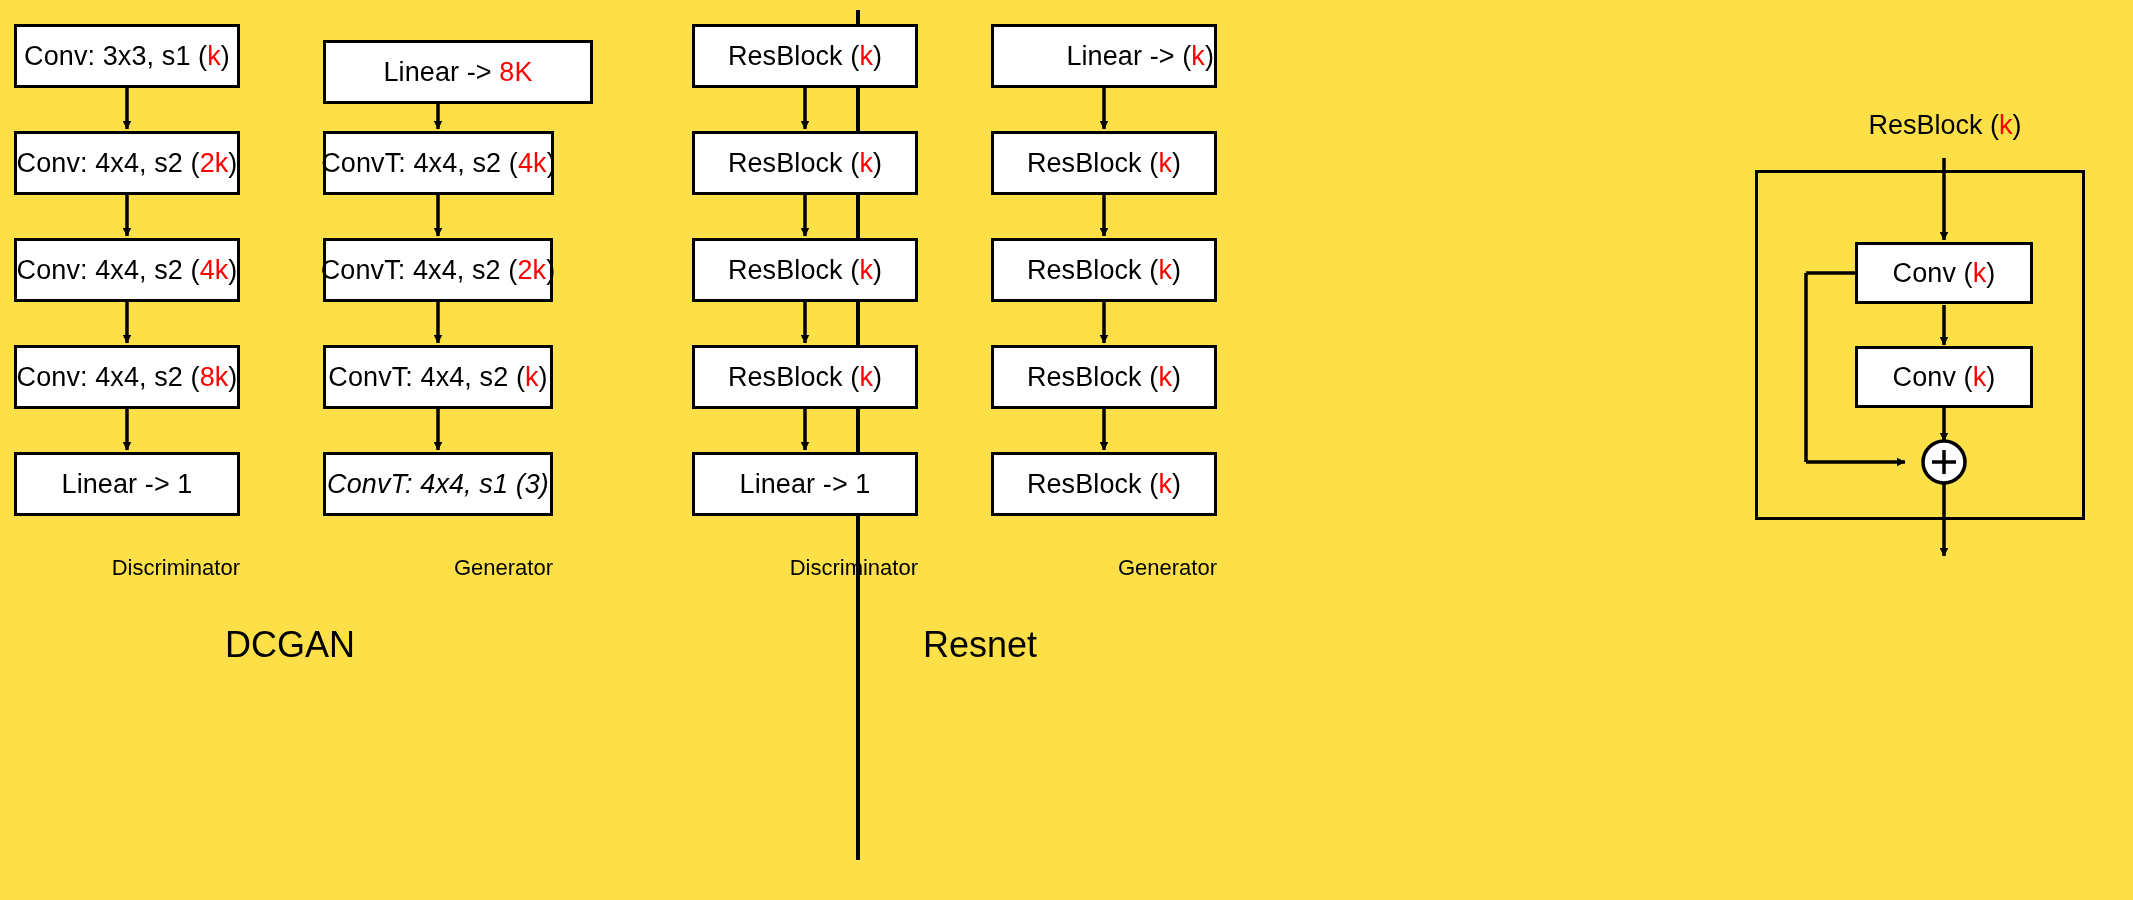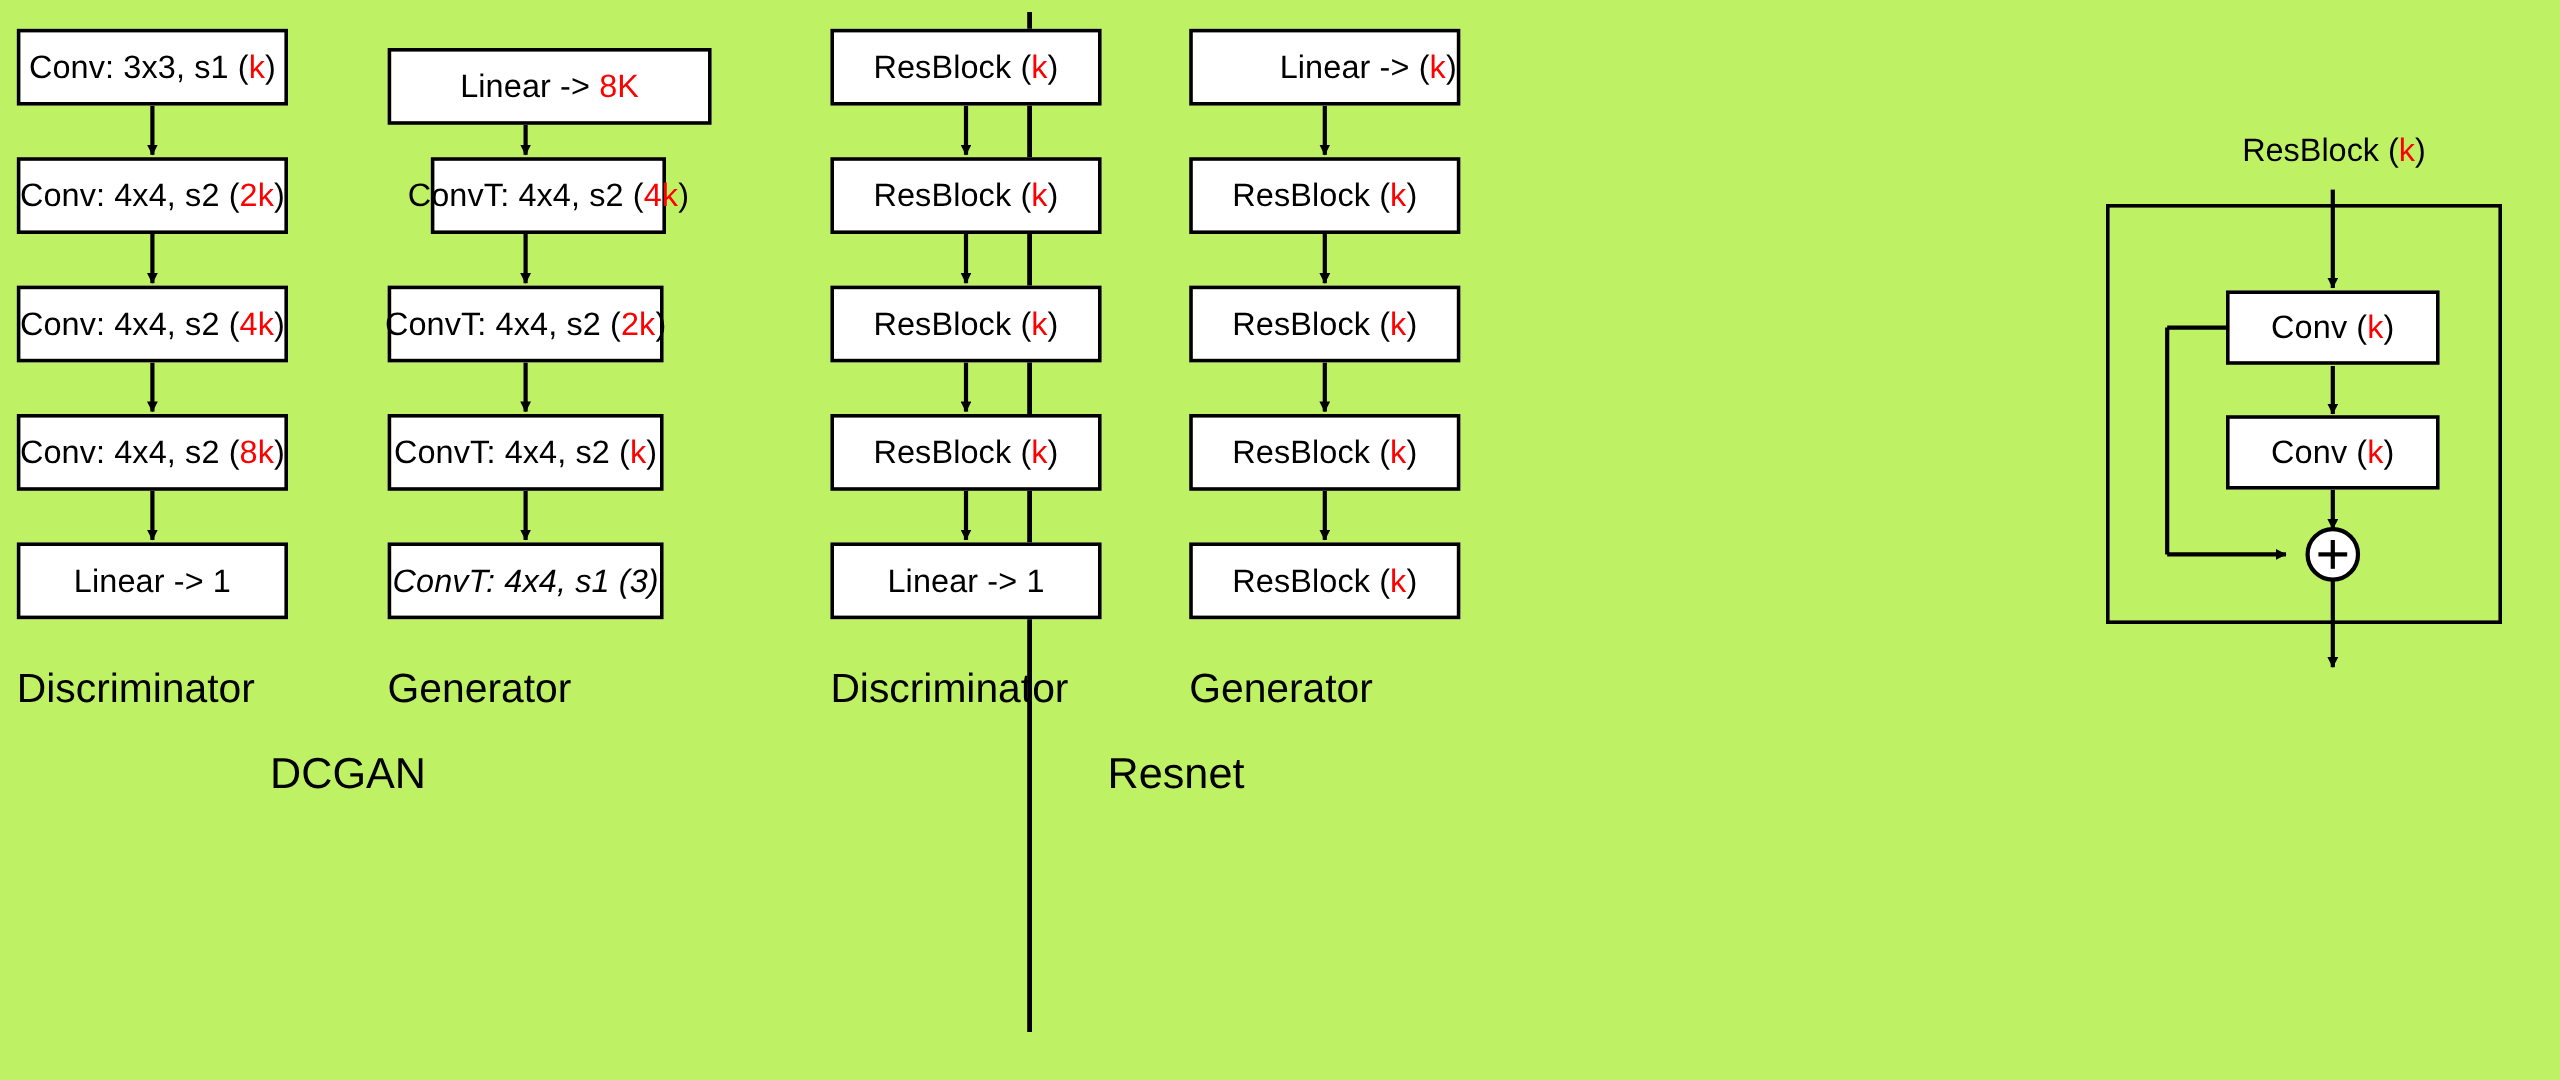--- a/index.html
+++ b/index.html
@@ -4,21 +4,21 @@
 <style>
   html, body {
     margin: 0;
     padding: 0;
     background: #ffffff;
   }
   #stage {
     position: relative;
     width: 2133px;
     height: 900px;
-    background: #bef264;
+    background: #fde047;
     font-family: "Liberation Sans", sans-serif;
     overflow: hidden;
   }
   .node {
     position: absolute;
     box-sizing: border-box;
     border: 3px solid #000000;
     background: #ffffff;
     display: flex;
     align-items: center;
@@ -26,23 +26,23 @@
     white-space: nowrap;
   }
   .node .txt {
     font-size: 27px;
     color: #000000;
     letter-spacing: 0.1px;
   }
   .node .accent { color: #ff0000; }
   .col-label {
     position: absolute;
-    font-size: 34px;
-    color: #000000;
-    text-align: left;
+    font-size: 22px;
+    color: #000000;
+    text-align: right;
     white-space: nowrap;
   }
   .group-title {
     position: absolute;
     font-size: 36px;
     color: #000000;
     text-align: center;
     white-space: nowrap;
     margin-top: 20px;
   }
@@ -142,21 +142,21 @@
     <span class="txt"><span>Conv: 4x4, s2 (</span><span class="accent">8k</span><span>)</span></span>
   </div>
   <div class="node" style="left:14px; top:452px; width:226px; height:64px;">
     <span class="txt"><span>Linear -&gt; 1</span><span class="accent"></span><span></span></span>
   </div>
   <div class="col-label" style="left:14px; top:555px; width:226px;">Discriminator</div>
 
   <div class="node" style="left:323px; top:28px; width:270px; height:64px;margin-top:12px;">
     <span class="txt"><span>Linear -&gt; </span><span class="accent">8K</span><span></span></span>
   </div>
-  <div class="node" style="left:323px; top:131px; width:196px; height:64px;margin-left:36px;">
+  <div class="node" style="left:323px; top:131px; width:231px; height:64px;">
     <span class="txt"><span>ConvT: 4x4, s2 (</span><span class="accent">4k</span><span>)</span></span>
   </div>
   <div class="node" style="left:323px; top:238px; width:230px; height:64px;">
     <span class="txt"><span>ConvT: 4x4, s2 (</span><span class="accent">2k</span><span>)</span></span>
   </div>
   <div class="node" style="left:323px; top:345px; width:230px; height:64px;">
     <span class="txt"><span>ConvT: 4x4, s2 (</span><span class="accent">k</span><span>)</span></span>
   </div>
   <div class="node" style="left:323px; top:452px; width:230px; height:64px;font-style:italic;">
     <span class="txt"><span>ConvT: 4x4, s1 (3)</span><span class="accent"></span><span></span></span>

